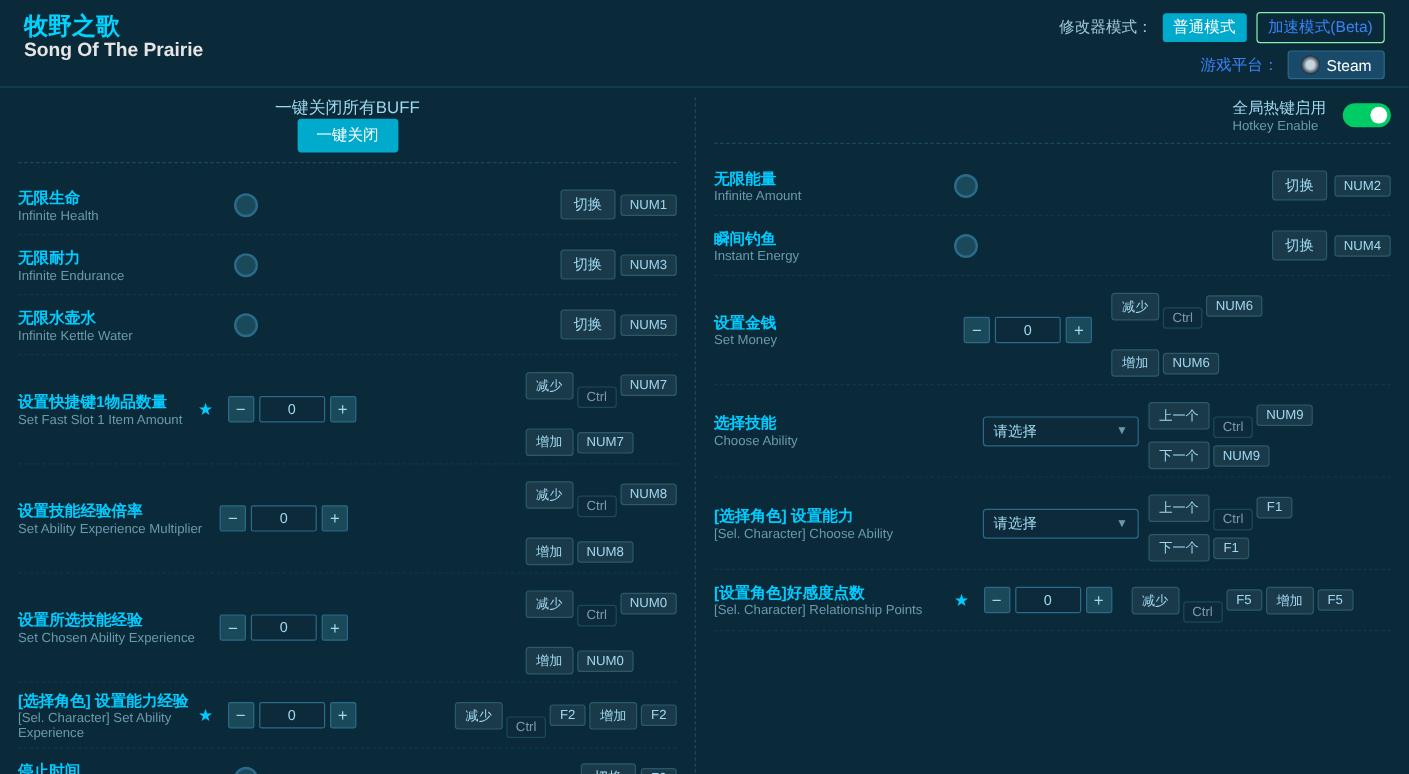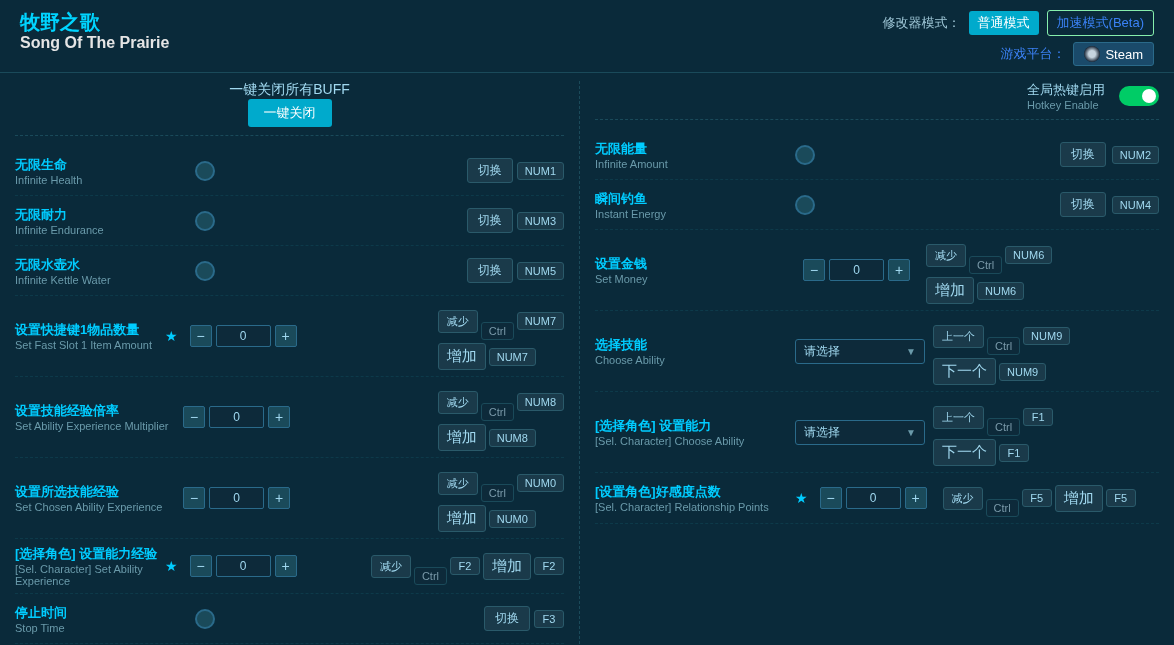--- a/index.html
+++ b/index.html
@@ -216,21 +216,21 @@
       background: #0d2a3a;
       border: 1px solid #2a6a8a;
       color: #a0d8ef;
       text-align: center;
       font-size: 12px;
       border-radius: 2px;
     }
     .key-group {
       display: flex;
       flex-direction: column;
-      gap: 3px;
+      gap: 17px;
       margin-left: auto;
     }
     .key-row {
       display: flex;
       align-items: center;
       gap: 3px;
     }
     .key-badge {
       background: #1a3a4a;
       border: 1px solid #2a5a6a;
@@ -271,21 +271,21 @@
       font-size: 11px;
       cursor: pointer;
       flex-shrink: 0;
     }
     .increase-btn {
       background: #1a3a4a;
       border: 1px solid #2a5a6a;
       border-radius: 3px;
       padding: 3px 8px;
       color: #a0d8ef;
-      font-size: 15px;
+      font-size: 11px;
       cursor: pointer;
       flex-shrink: 0;
     }
     .right-top-bar {
       display: flex;
       align-items: center;
       justify-content: flex-end;
       margin-bottom: 10px;
       padding-bottom: 8px;
       border-bottom: 1px dashed #1a4a5a;
@@ -295,20 +295,21 @@
       border: 1px solid #2a6a8a;
       color: #a0d8ef;
       padding: 3px 8px;
       border-radius: 3px;
       font-size: 12px;
       cursor: pointer;
       min-width: 120px;
       display: flex;
       align-items: center;
       justify-content: space-between;
+      margin-left: 24px;
     }
     .select-arrow {
       color: #6a9aaa;
       font-size: 10px;
     }
     .right-feature-row {
       display: flex;
       align-items: center;
       padding: 6px 0;
       border-bottom: 1px dashed #0d3a4a;

